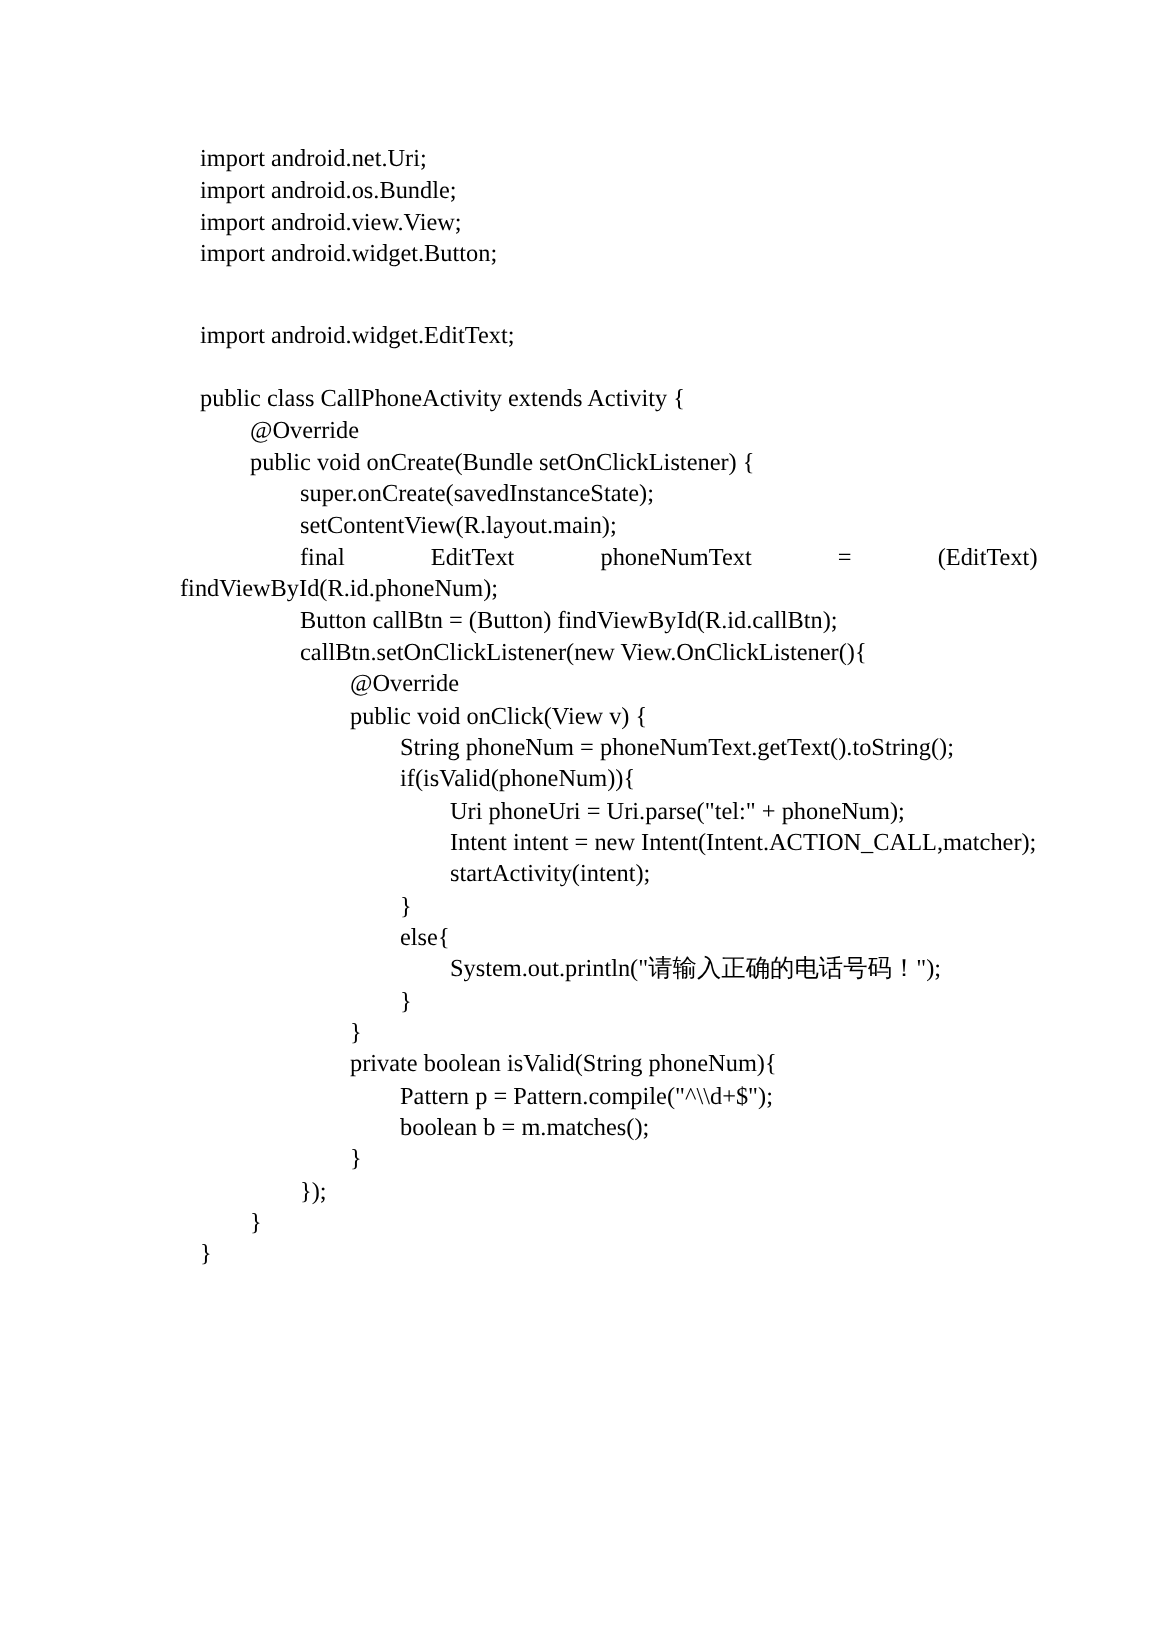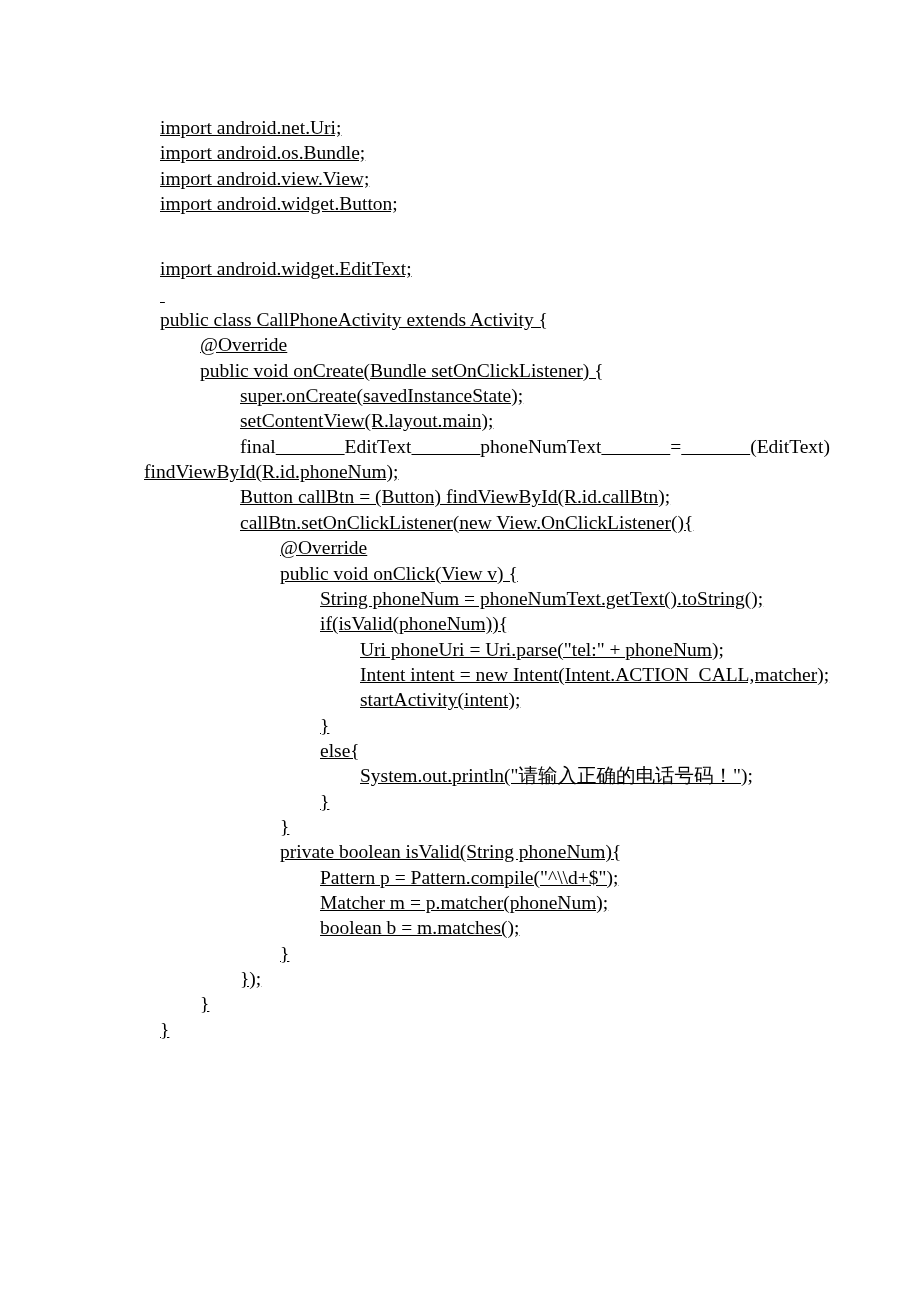--- a/index.html
+++ b/index.html
@@ -10,21 +10,20 @@
   }
   .page {
     box-sizing: border-box;
     width: 920px;
     min-height: 1302px;
     padding: 115px 90px 0 120px;
     font-family: "Times New Roman", Times, serif;
     font-size: 19.5px;
     line-height: 1.3;
     color: #000;
-    text-decoration: underline;
   }
   .code-line {
     white-space: pre;
   }
   .justified {
     text-align: justify;
     text-align-last: justify;
     white-space: normal;
   }
   .justified span {
@@ -58,20 +57,19 @@
       <div class="code-line" style="padding-left: 240px;">Uri phoneUri = Uri.parse("tel:" + phoneNum);</div>
       <div class="code-line" style="padding-left: 240px;">Intent intent = new Intent(Intent.ACTION_CALL,matcher);</div>
       <div class="code-line" style="padding-left: 240px;">startActivity(intent);</div>
       <div class="code-line" style="padding-left: 200px;">}</div>
       <div class="code-line" style="padding-left: 200px;">else{</div>
       <div class="code-line" style="padding-left: 240px;">System.out.println("请输入正确的电话号码！");</div>
       <div class="code-line" style="padding-left: 200px;">}</div>
       <div class="code-line" style="padding-left: 160px;">}</div>
       <div class="code-line" style="padding-left: 160px;">private boolean isValid(String phoneNum){</div>
       <div class="code-line" style="padding-left: 200px;">Pattern p = Pattern.compile("^\\d+$");</div>
-      <div class="code-line" style="padding-left: 200px;">Matcher m = p.matcher(phoneNum);</div>
       <div class="code-line" style="padding-left: 200px;">boolean b = m.matches();</div>
       <div class="code-line" style="padding-left: 160px;">}</div>
       <div class="code-line" style="padding-left: 120px;">});</div>
       <div class="code-line" style="padding-left: 80px;">}</div>
       <div class="code-line" style="padding-left: 40px;">}</div>
     </div>
 </div>
 
 </body></html>

